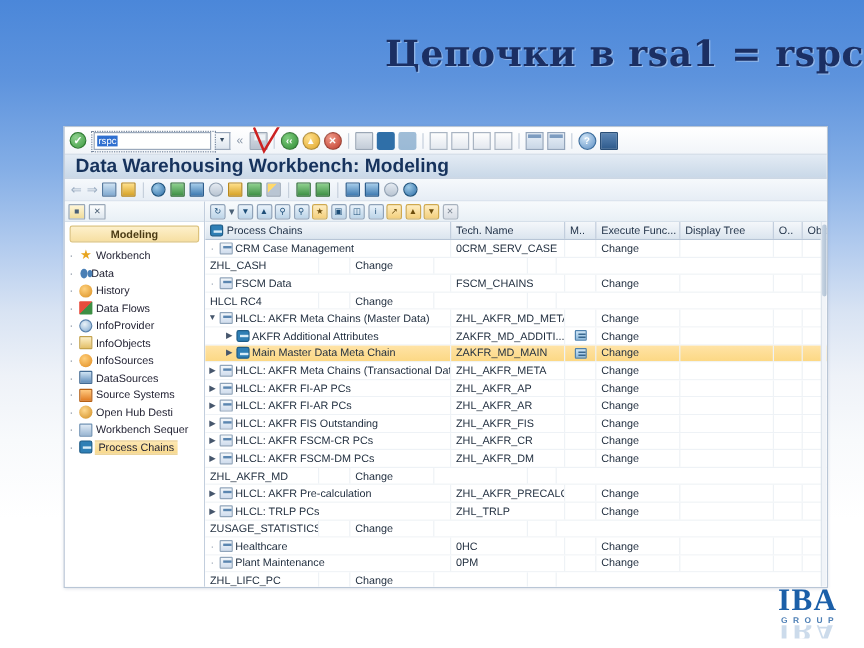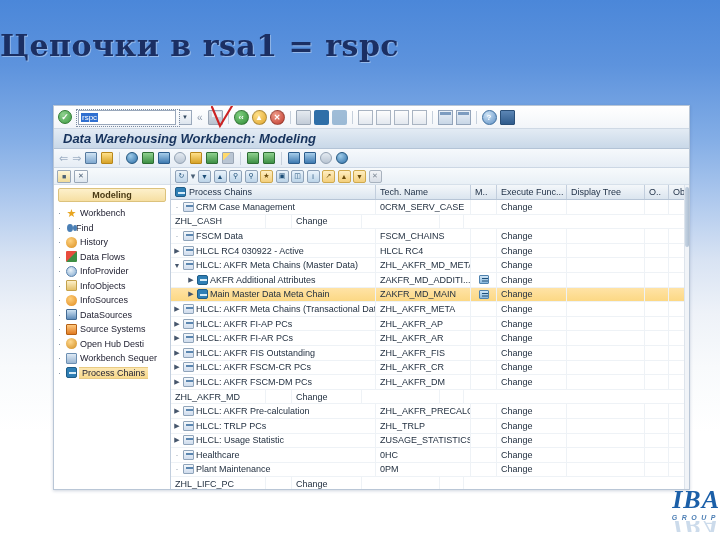--- a/index.html
+++ b/index.html
@@ -9,21 +9,21 @@
     font-family:"Liberation Sans", sans-serif;
     background:linear-gradient(to bottom,
       #4b87d9 0%, #5d93dd 12%, #84aee6 26%, #b2cbee 38%,
       #d8e3f3 48%, #eef2f8 58%, #f8fafc 68%, #ffffff 80%, #ffffff 100%);
     position:relative;
   }
 
   
   .slide-title {
     position:absolute; top:28px; left:0; width:720px;
-    text-align:left;
+    text-align:right;
     font-family:"DejaVu Serif", serif;
     font-weight:bold; font-size:30px;
     color:#1b2f63;
     letter-spacing:0.5px;
     text-shadow:1px 1px 0 rgba(255,255,255,0.35);
   }
 
   
   .sap-window {
     position:absolute; left:53px; top:105px;
@@ -97,21 +97,21 @@
   .red-check {
     position:absolute; left:155px; top:-1px; width:26px; height:24px;
     pointer-events:none;
   }
 
   
   .app-title {
     height:20px; background:linear-gradient(to bottom,#e3ebf4,#c9d8e8);
     border-bottom:1px solid #b3c3d6;
     display:flex; align-items:center; padding-left:9px;
-    font-weight:bold; font-style:italic; font-size:13px; color:#16325c;
+    font-weight:bold; font-size:16px; color:#16325c;
   }
 
   
   .app-tb {
     height:19px; background:linear-gradient(to bottom,#f6f9fc,#e6edf5);
     border-bottom:1px solid #ccd7e4;
     display:flex; align-items:center; padding:0 5px; gap:4px;
   }
   .arw { font-size:11px; color:#9fb0c4; }
   .ab { width:12px; height:12px; position:relative; border-radius:1px; }
@@ -272,21 +272,21 @@
   .scroll-v {
     position:absolute; right:0; top:0; width:5px; bottom:0;
     background:#f1f4f8; border-left:1px solid #dde4ec;
   }
   .scroll-v i {
     display:block; position:absolute; top:2px; left:0; right:0; height:60px;
     background:linear-gradient(to right,#c9d6e4,#aebfd2); border-radius:2px;
   }
 
   
-  .logo { position:absolute; right:0; bottom:8px; width:66px; text-align:right;font-style:italic; }
+  .logo { position:absolute; right:14px; bottom:8px; width:66px; text-align:center; }
   .logo .mark {
     font-family:"Liberation Serif", serif;
     font-weight:bold; font-size:26px; letter-spacing:1px; color:#1b5fa8;
     line-height:26px;
   }
   .logo .sub {
     font-size:7px; letter-spacing:4.5px; color:#4d7fb5; font-weight:bold;
     margin-top:1px; padding-left:4px;
   }
   .logo .refl {
@@ -376,21 +376,21 @@
 
         <div class="sb-item">
           <span class="bullet">·</span>
           <span class="sb-ico i-star">★</span>
           <span class="lbl">Workbench</span>
         </div>
 
         <div class="sb-item">
           <span class="bullet">·</span>
           <span class="sb-ico i-find"></span>
-          <span class="lbl">Find</span>
+          <span class="lbl">Data</span>
         </div>
 
         <div class="sb-item">
           <span class="bullet">·</span>
           <span class="sb-ico i-hist"></span>
           <span class="lbl">History</span>
         </div>
 
         <div class="sb-item">
           <span class="bullet">·</span>
@@ -511,25 +511,20 @@
                 <span>FSCM Data</span>
               </div>
               <div class="cell c1">FSCM_CHAINS</div>
               <div class="cell c2"></div>
               <div class="cell c3">Change</div>
               <div class="cell c4"></div>
               <div class="cell c5"></div>
               <div class="cell c6"></div>
             </div>
             <div class="row">
-              <div class="cell c0">
-                <span class="tw">▶</span>
-                <span class="nico chaingrp"></span>
-                <span>HLCL RC4 030922 - Active</span>
-              </div>
               <div class="cell c1">HLCL RC4</div>
               <div class="cell c2"></div>
               <div class="cell c3">Change</div>
               <div class="cell c4"></div>
               <div class="cell c5"></div>
               <div class="cell c6"></div>
             </div>
             <div class="row">
               <div class="cell c0">
                 <span class="tw">▼</span>
@@ -681,25 +676,20 @@
                 <span>HLCL: TRLP PCs</span>
               </div>
               <div class="cell c1">ZHL_TRLP</div>
               <div class="cell c2"></div>
               <div class="cell c3">Change</div>
               <div class="cell c4"></div>
               <div class="cell c5"></div>
               <div class="cell c6"></div>
             </div>
             <div class="row">
-              <div class="cell c0">
-                <span class="tw">▶</span>
-                <span class="nico chaingrp"></span>
-                <span>HLCL: Usage Statistic</span>
-              </div>
               <div class="cell c1">ZUSAGE_STATISTICS</div>
               <div class="cell c2"></div>
               <div class="cell c3">Change</div>
               <div class="cell c4"></div>
               <div class="cell c5"></div>
               <div class="cell c6"></div>
             </div>
             <div class="row">
               <div class="cell c0">
                 <span class="tw leaf">·</span>

